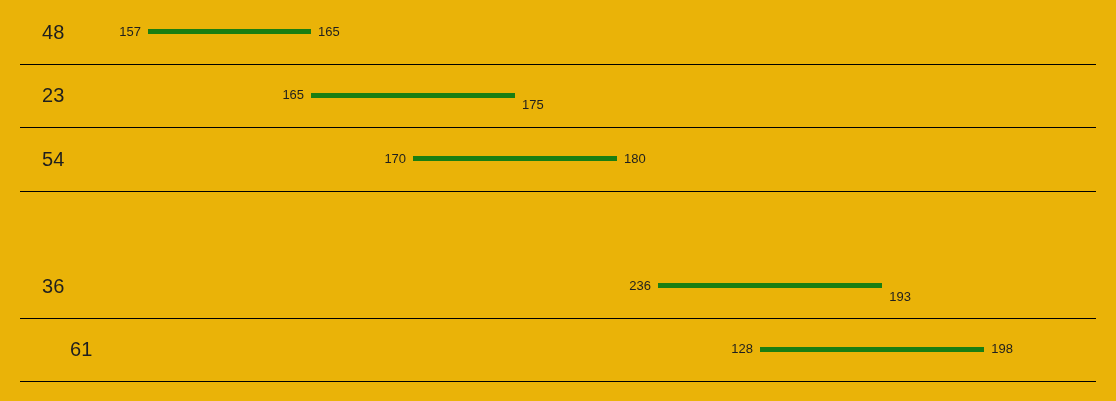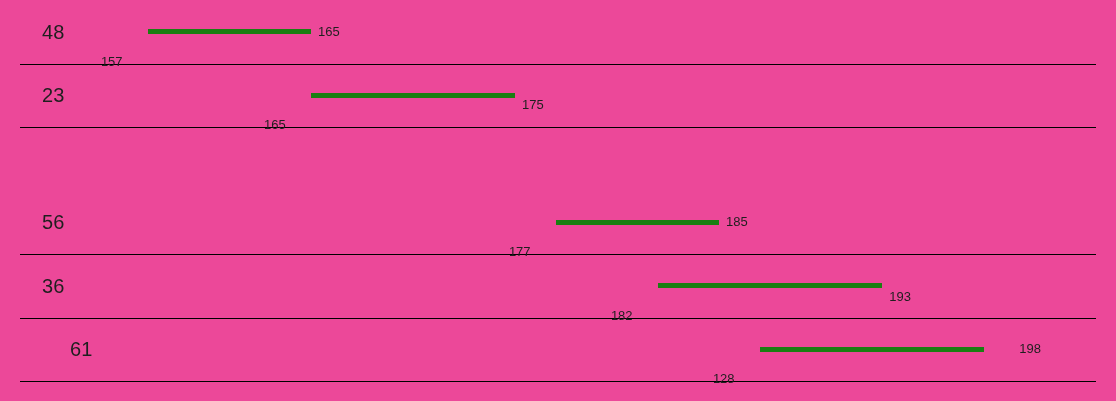--- a/index.html
+++ b/index.html
@@ -59,59 +59,59 @@
   .value-label {
     position: absolute;
     font-size: 13px;
     line-height: 13px;
     color: #1f1f1f;
     font-family: "Liberation Sans", sans-serif;
     white-space: nowrap;
   }
 
   .value-label.start {
-    margin-top: 30px;
+    text-align: right;
   }
 
   .value-label.end {
     text-align: left;
   }
 </style>
 </head>
 <body>
 
-<div id="chart-root" style="background: #ec4899; text-decoration: underline;">
+<div id="chart-root" style="background: #eab308; text-decoration: underline;">
     <div class="chart-row" style="top: 0px;">
       <div class="row-separator" style="top: 63.5px; border-top-color: rgb(0, 0, 0);"></div>
       <div class="row-label" style="top: 21.75px;">48</div>
       <div class="value-label start" style="left: 100.9px; width: 40px; top: 24.75px;">157</div>
       <div class="range-bar" style="left: 147.9px; width: 163.2px; top: 29.25px; height: 5px; background: rgb(26, 126, 18);"></div>
       <div class="value-label end" style="left: 318.1px; top: 24.75px;">165</div>
     </div>
     <div class="chart-row" style="top: 63.5px;">
       <div class="row-separator" style="top: 63.5px; border-top-color: rgb(0, 0, 0);"></div>
       <div class="row-label" style="top: 21.75px;">23</div>
       <div class="value-label start" style="left: 264.1px; width: 40px; top: 24.75px;">165</div>
       <div class="range-bar" style="left: 311.1px; width: 204px; top: 29.25px; height: 5px; background: rgb(26, 126, 18);"></div>
       <div class="value-label end" style="left: 522.1px; top: 34px;">175</div>
     </div>
-    <div class="chart-row" style="top: 190.5px;">
+    <div class="chart-row" style="top: 127px;">
       <div class="row-separator" style="top: 63.5px; border-top-color: rgb(0, 0, 0);"></div>
-      <div class="row-label" style="top: 21.75px;">56</div>
-      <div class="value-label start" style="left: 508.9px; width: 40px; top: 24.75px;">177</div>
-      <div class="range-bar" style="left: 555.9px; width: 163.2px; top: 29.25px; height: 5px; background: rgb(26, 126, 18);"></div>
-      <div class="value-label end" style="left: 726.1px; top: 24.75px;">185</div>
+      <div class="row-label" style="top: 21.75px;">54</div>
+      <div class="value-label start" style="left: 366.1px; width: 40px; top: 24.75px;">170</div>
+      <div class="range-bar" style="left: 413.1px; width: 204px; top: 29.25px; height: 5px; background: rgb(26, 126, 18);"></div>
+      <div class="value-label end" style="left: 624.1px; top: 24.75px;">180</div>
     </div>
     <div class="chart-row" style="top: 254px;">
       <div class="row-separator" style="top: 63.5px; border-top-color: rgb(0, 0, 0);"></div>
       <div class="row-label" style="top: 21.75px;">36</div>
-      <div class="value-label start" style="left: 610.9px; width: 40px; top: 24.75px;">182</div>
+      <div class="value-label start" style="left: 610.9px; width: 40px; top: 24.75px;">236</div>
       <div class="range-bar" style="left: 657.9px; width: 224.4px; top: 29.25px; height: 5px; background: rgb(26, 126, 18);"></div>
       <div class="value-label end" style="left: 889.3px; top: 36px;">193</div>
     </div>
     <div class="chart-row" style="top: 317.5px;">
       <div class="row-separator" style="top: 63.5px; border-top-color: rgb(0, 0, 0);"></div>
       <div class="row-label" style="top: 21.75px; margin-left: 28px;">61</div>
       <div class="value-label start" style="left: 712.9px; width: 40px; top: 24.75px;">128</div>
       <div class="range-bar" style="left: 759.9px; width: 224.4px; top: 29.25px; height: 5px; background: rgb(26, 126, 18);"></div>
-      <div class="value-label end" style="left: 991.3px; top: 24.75px; margin-left: 28px;">198</div>
+      <div class="value-label end" style="left: 991.3px; top: 24.75px;">198</div>
     </div>
   </div>
 
 </body></html>

